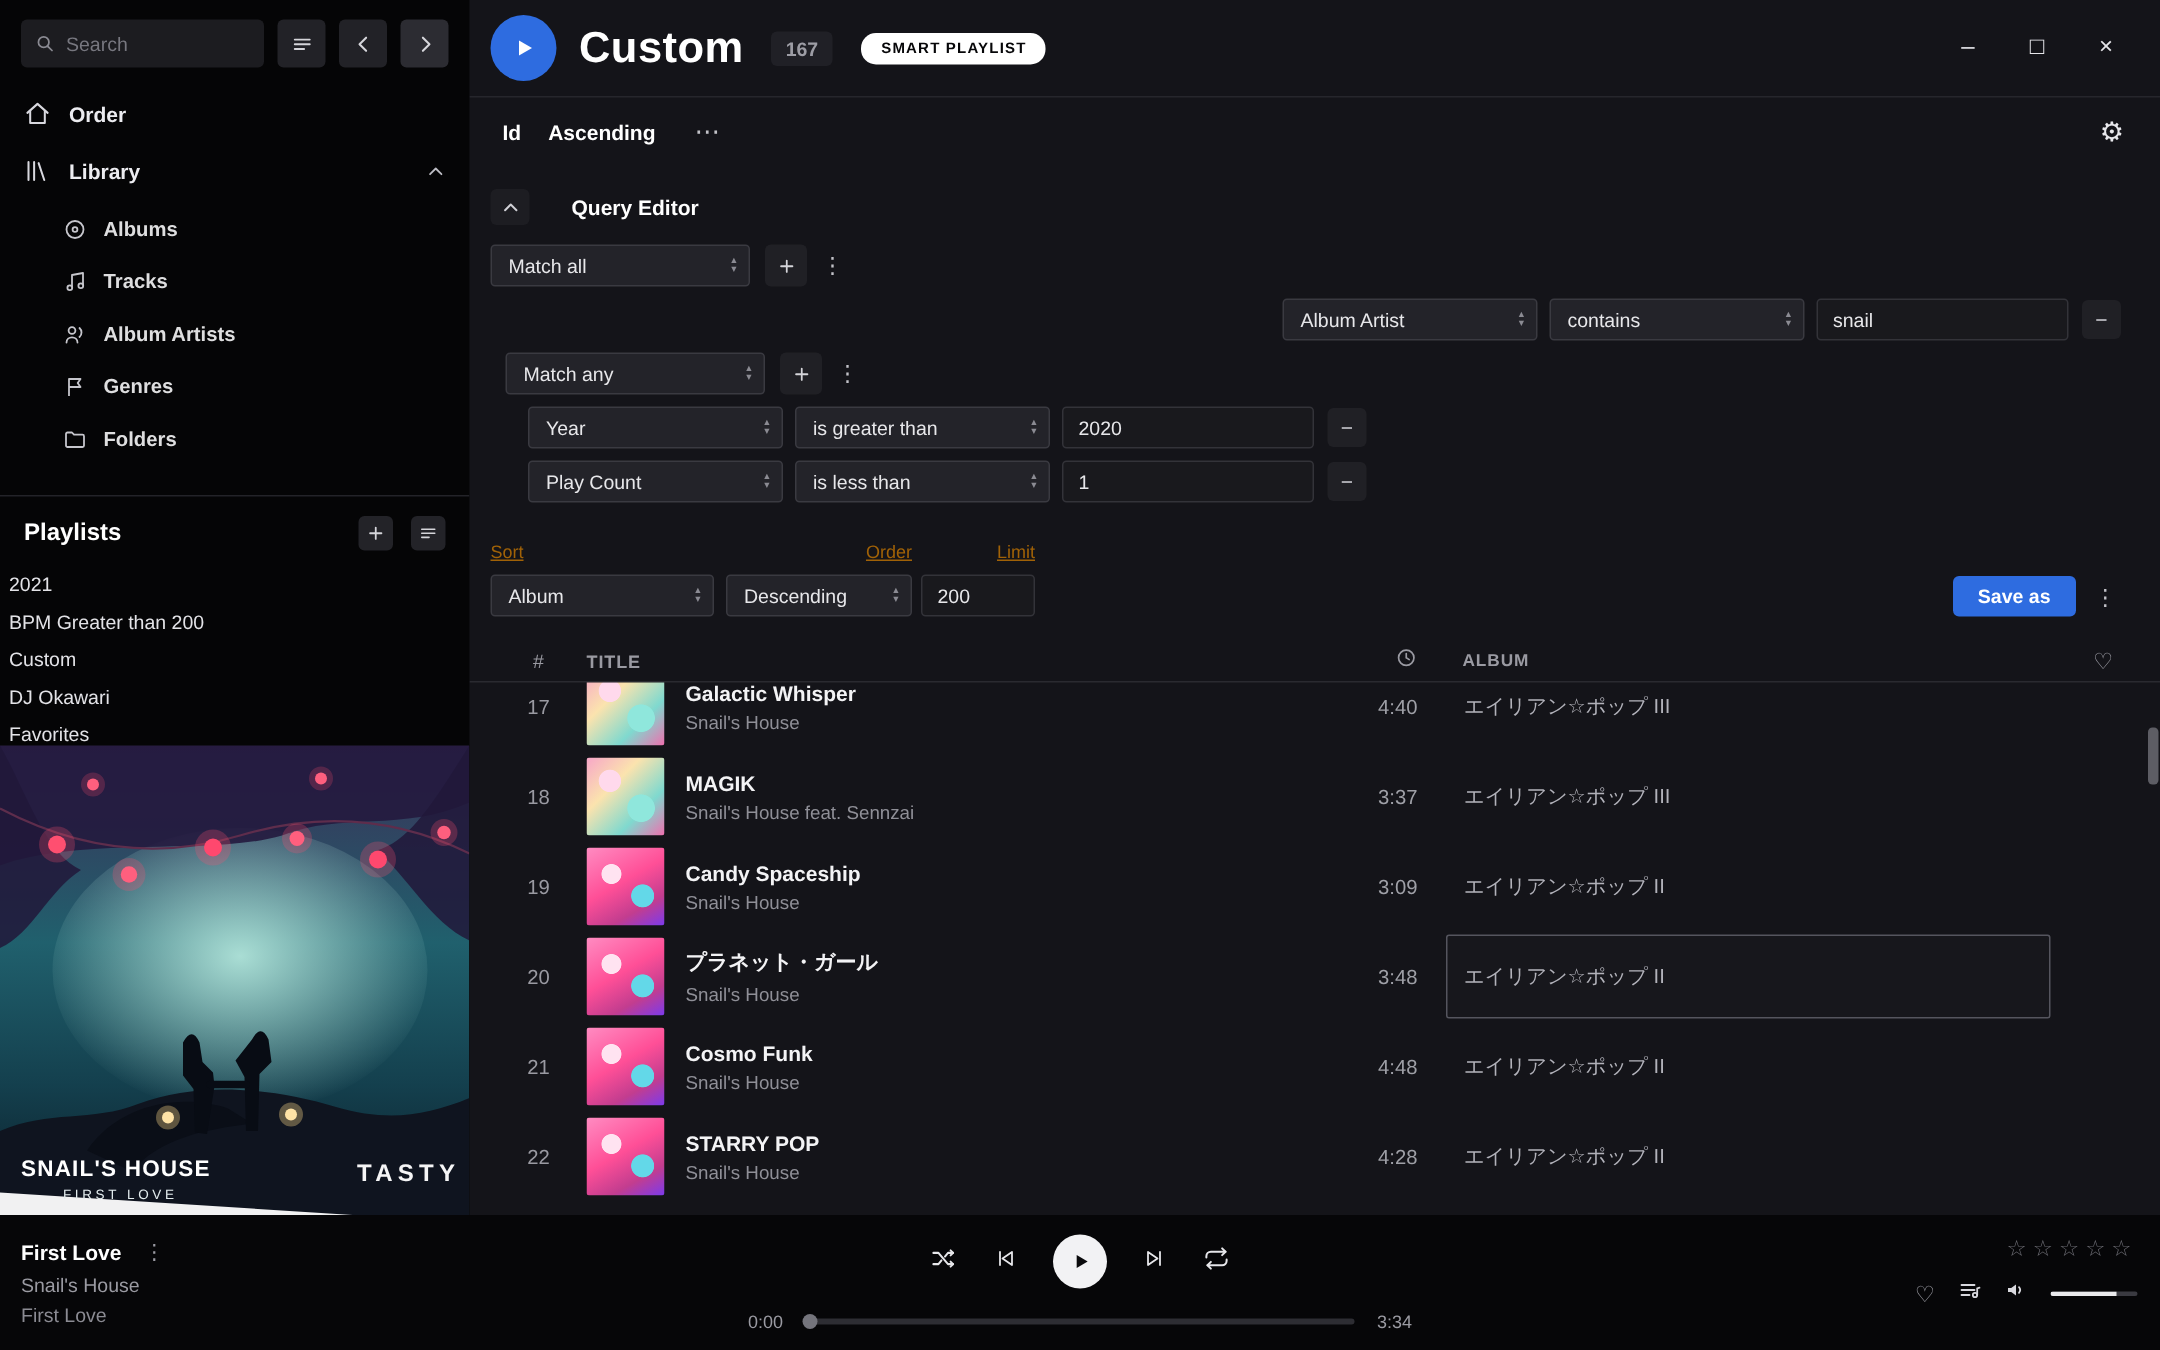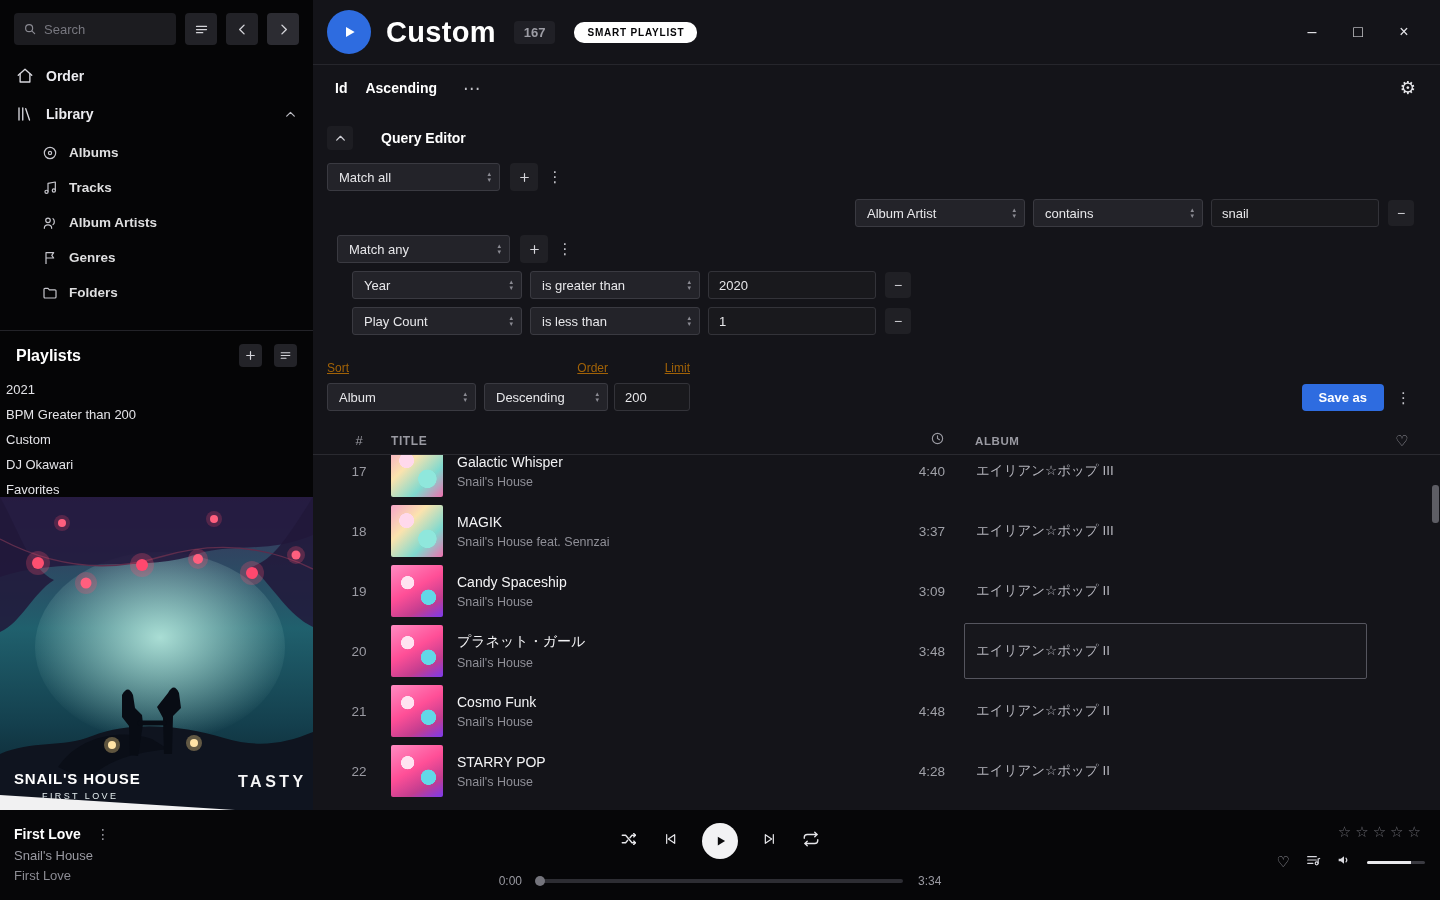--- a/index.html
+++ b/index.html
@@ -97,21 +97,21 @@
   .thead .h-album { grid-column:6; font-size:11.5px; letter-spacing:0.6px; font-weight:700; }
   .thead .h-heart { grid-column:7; justify-self:center; font-size:15px; }
   .rows-clip { height:355px; overflow:hidden; position:relative; }
   .rows-inner { margin-top:-14px; }
   .track-row { height:60px; }
   .cell-num { text-align:center; font-size:13.5px; color:#9a9aa2; }
   .titlecell { grid-column:3; display:flex; align-items:center; gap:14px; }
   .thumb { width:52px; height:52px; border-radius:2px; flex:0 0 52px; }
   .cover-ap3 { background: radial-gradient(circle at 30% 30%, #ffd9ec 0 14%, rgba(0,0,0,0) 15%), radial-gradient(circle at 70% 65%, #8fe7dc 0 18%, rgba(0,0,0,0) 19%), linear-gradient(135deg,#f7a6c8 0%,#fbe3ae 35%,#7fd9cf 70%,#ef6fae 100%); }
   .cover-ap2 { background: radial-gradient(circle at 32% 34%, #ffe3f1 0 13%, rgba(0,0,0,0) 14%), radial-gradient(circle at 72% 62%, #63d8e8 0 15%, rgba(0,0,0,0) 16%), linear-gradient(150deg,#ff8cc2 0%,#ff4f97 45%,#c23d8f 75%,#7c3aed 100%); }
-  .tt-title { font-size:14px; font-weight:400; color:#f3f3f5; }
+  .tt-title { font-size:14px; font-weight:700; color:#f3f3f5; }
   .tt-artist { font-size:12.5px; color:#8f8f97; margin-top:5px; }
   .cell-dur { grid-column:4; justify-self:end; font-size:13.5px; color:#9fa0a7; }
   .albumcell { grid-column:6; height:60px; display:flex; align-items:center; }
   .album-box { display:flex; align-items:center; width:100%; height:56px; padding-left:11px; margin-left:-11px; border:1px solid transparent; font-size:13.5px; color:#b2b2ba; border-radius:2px; }
   .album-box.selected { border-color:#55555e; background:#17171c; }
   .cell-fav { grid-column:7; }
 
   .scrollbar { position:absolute; top:456px; bottom:0; right:1px; width:7px; }
   .scroll-thumb { position:absolute; top:29px; height:38px; width:7px; background:#5d5d64; border-radius:3px; }
 

